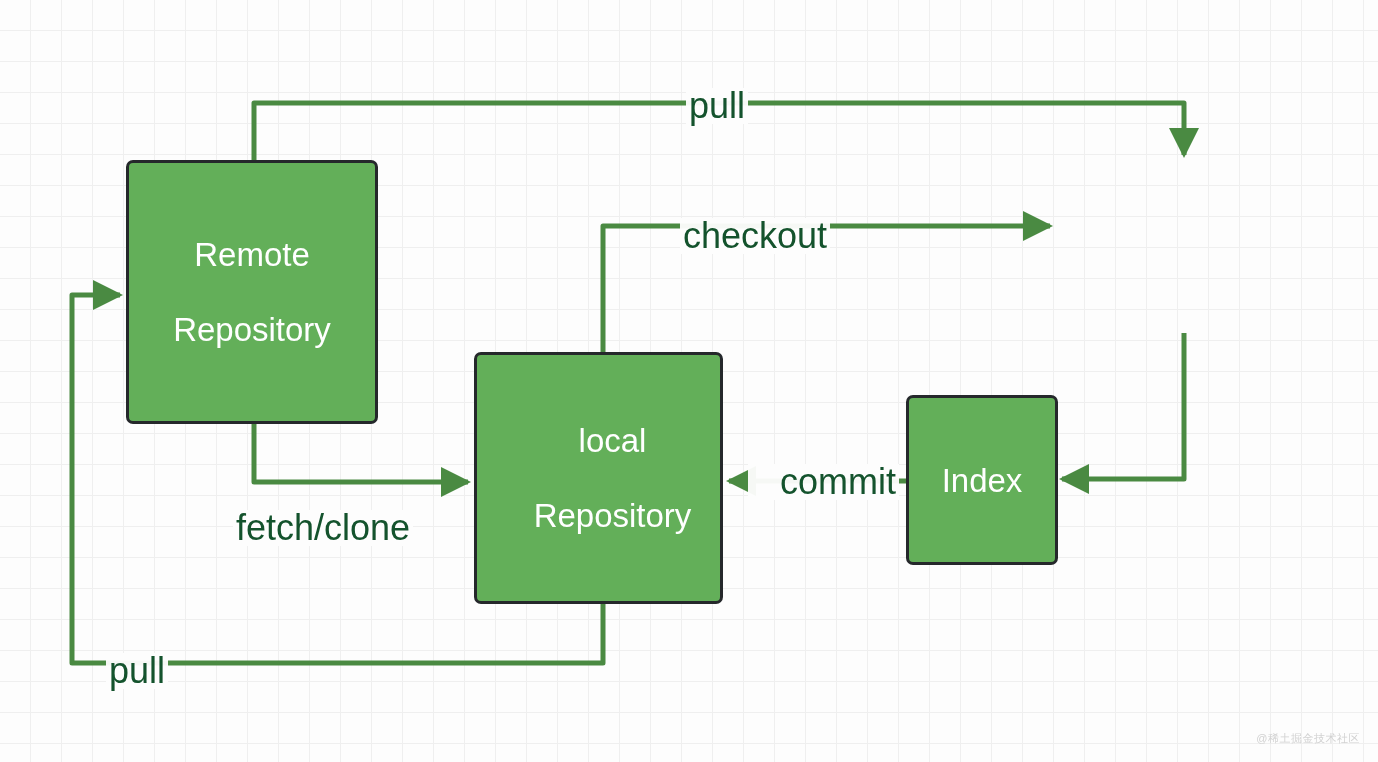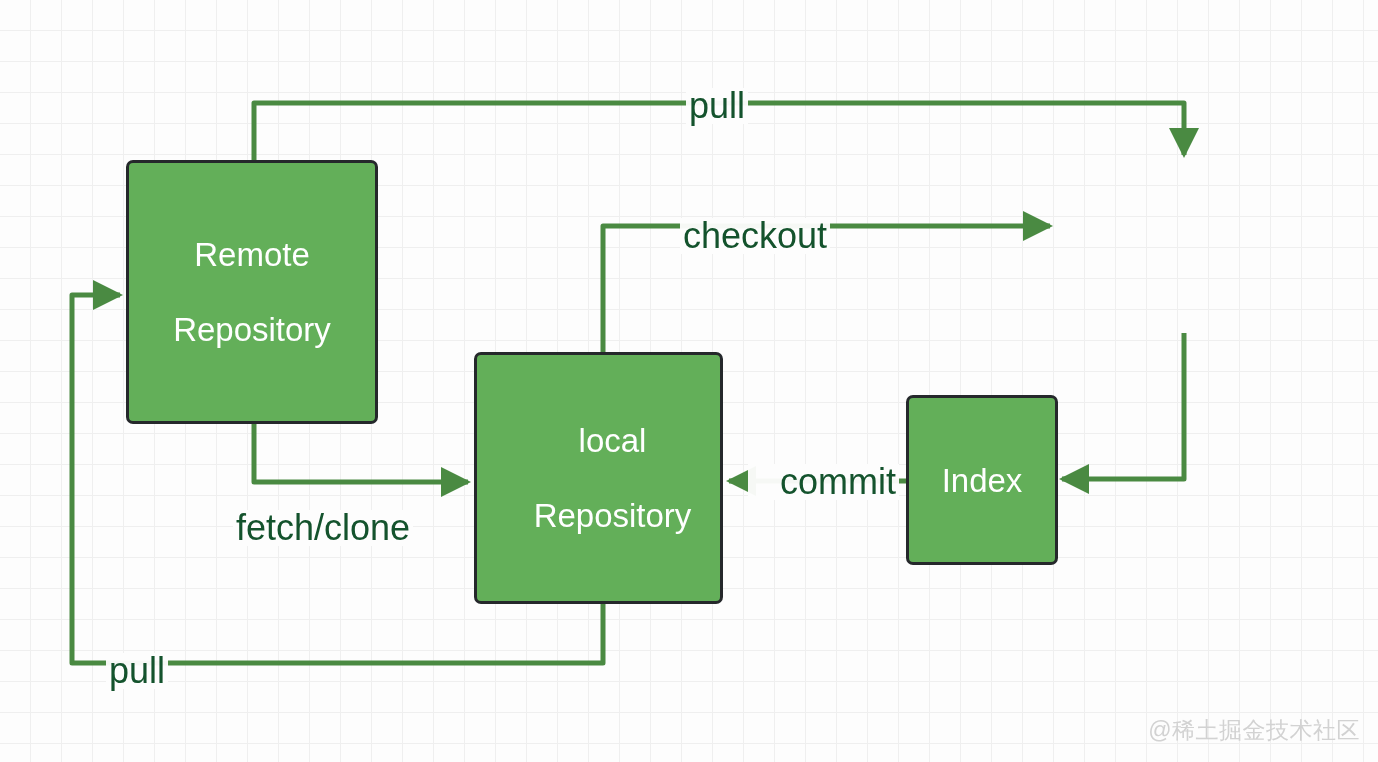--- a/index.html
+++ b/index.html
@@ -91,21 +91,21 @@
   #label-checkout { left: 680px; top: 210px; margin-top: 8px; }
   #label-fetch  { left: 233px; top: 466px; margin-top: 44px; }
   #label-commit { left: 748px; top: 464px; padding-left: 32px; }
   #label-add    { left: 1098px; top: 457px; }
   #label-push   { left: 106px; top: 653px; }
   #watermark {
     position: absolute;
     right: 18px;
     bottom: 16px;
     color: #d2d2d2;
-    font-size: 23px;
+    font-size: 11px;
     font-family: "Liberation Sans", sans-serif;
     white-space: nowrap;
     letter-spacing: 0.5px;
   }
 </style>
 </head>
 <body>
 
 <div id="canvas">
 

